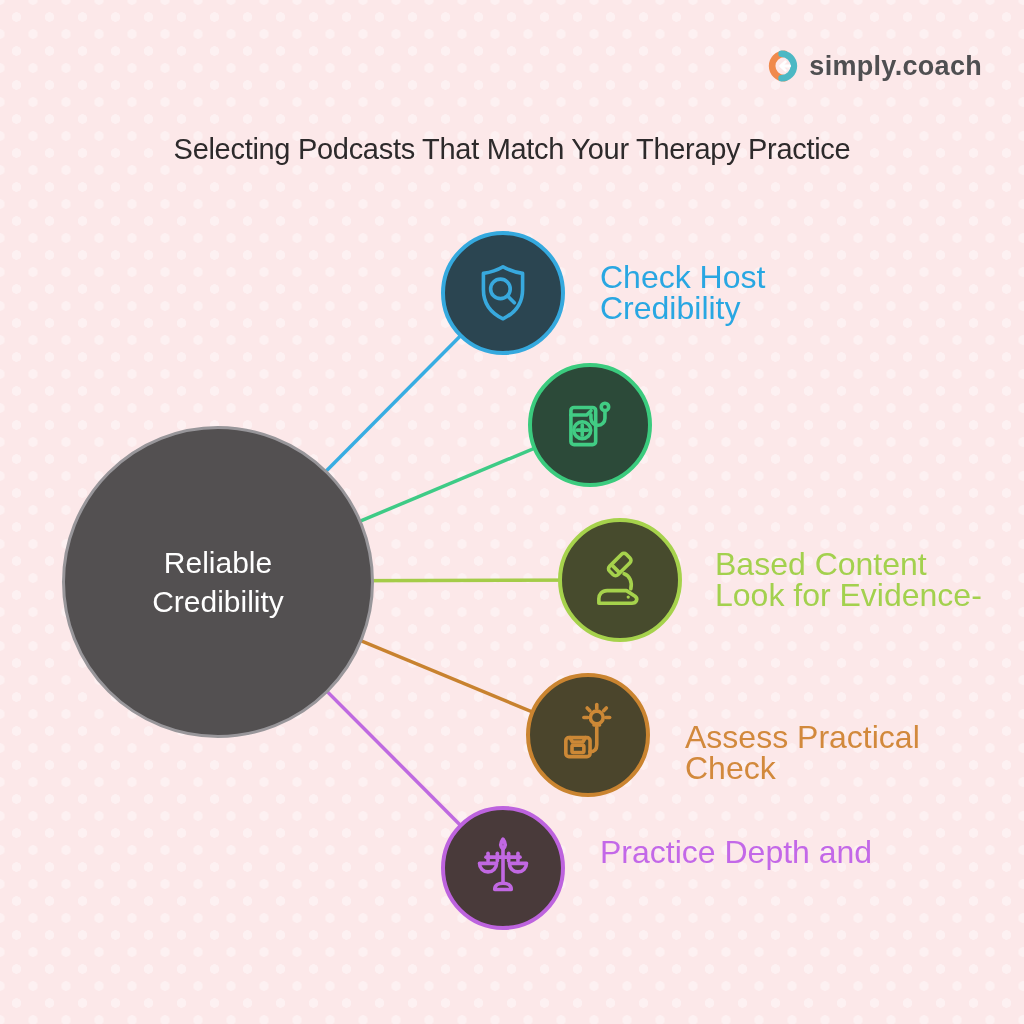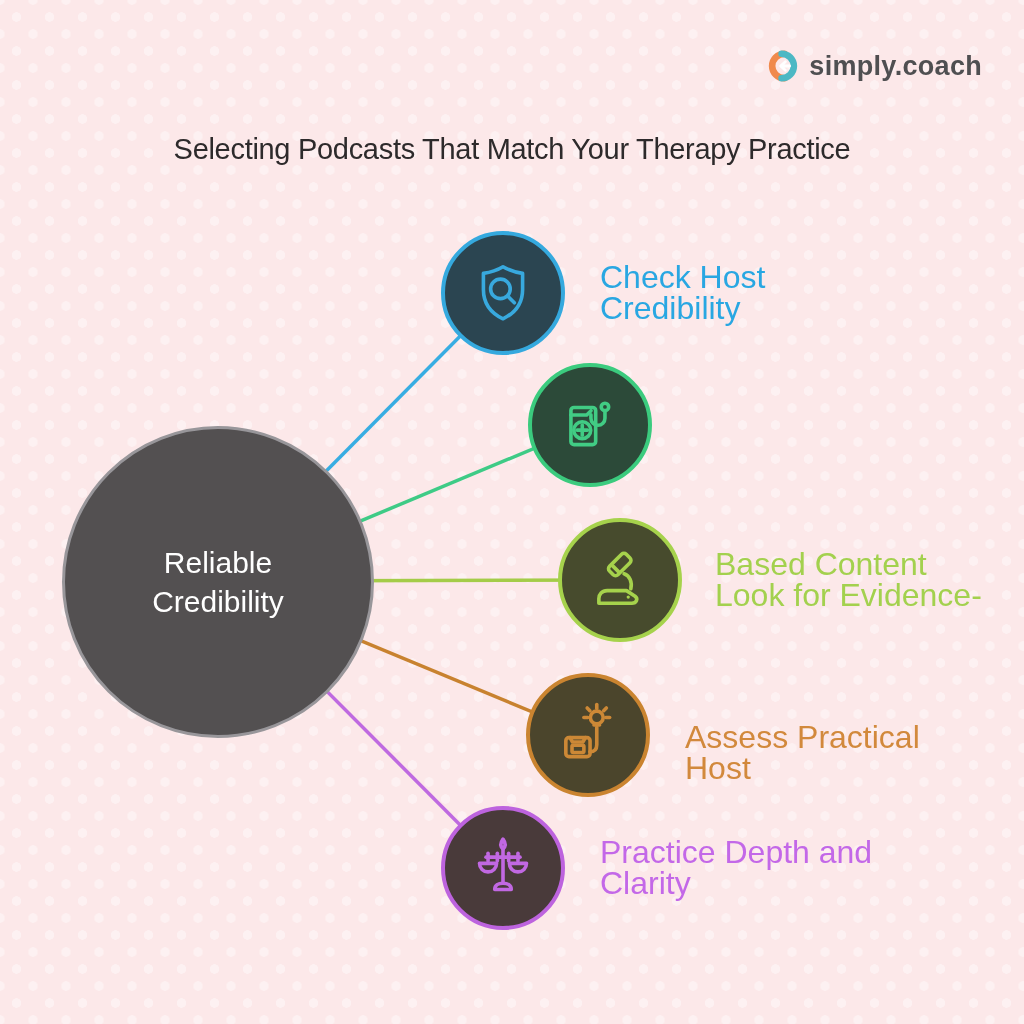--- a/index.html
+++ b/index.html
@@ -133,35 +133,34 @@
       <line x1="31.2" y1="5.8" x2="33.8" y2="8.4"></line>
       <line x1="49.8" y1="5.8" x2="47.2" y2="8.4"></line>
       <path d="M40.5 24.5 V41.5 C40.5 46.5 38 48.3 33.8 48.3"></path>
       <rect x="10.5" y="34.5" width="23.5" height="18.5" rx="3"></rect>
       <path d="M14.5 34.5 L17 38.8 H27 L29.5 34.5"></path>
       <rect x="16.5" y="42" width="11.5" height="7" rx="1.2"></rect>
     </svg>
   </div>
   <div class="node-label l4">
     <span>Assess Practical</span>
-    <span>Host</span>
+    <span>Check</span>
   </div>
 
   <div class="bubble b5">
     <svg width="66" height="66" viewBox="0 0 64 64">
       <path d="M32 4 C34.8 7.8 35.2 10.6 32 13.6 C28.8 10.6 29.2 7.8 32 4 Z"></path>
       <line x1="32" y1="13.6" x2="32" y2="46.5"></line>
       <line x1="15.5" y1="21.5" x2="48.5" y2="21.5"></line>
       <line x1="17.5" y1="17.8" x2="17.5" y2="25.2"></line>
       <line x1="26.5" y1="17.8" x2="26.5" y2="25.2"></line>
       <line x1="37.5" y1="17.8" x2="37.5" y2="25.2"></line>
       <line x1="46.5" y1="17.8" x2="46.5" y2="25.2"></line>
       <path d="M9.2 27.5 A8.3 8.3 0 0 0 25.8 27.5 Z"></path>
       <path d="M38.2 27.5 A8.3 8.3 0 0 0 54.8 27.5 Z"></path>
       <path d="M24 52.8 C24 48.8 27.4 46.8 32 46.8 C36.6 46.8 40 48.8 40 52.8 Z"></path>
     </svg>
   </div>
   <div class="node-label l5">
     <span>Practice Depth and</span>
-    <span>Clarity</span>
   </div>
 
 </div>
 
 </body></html>

